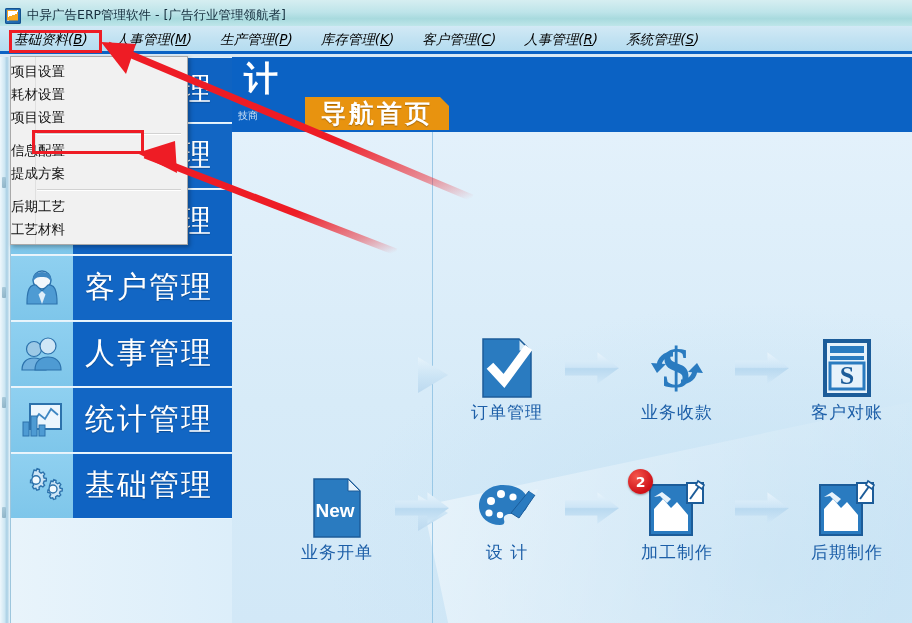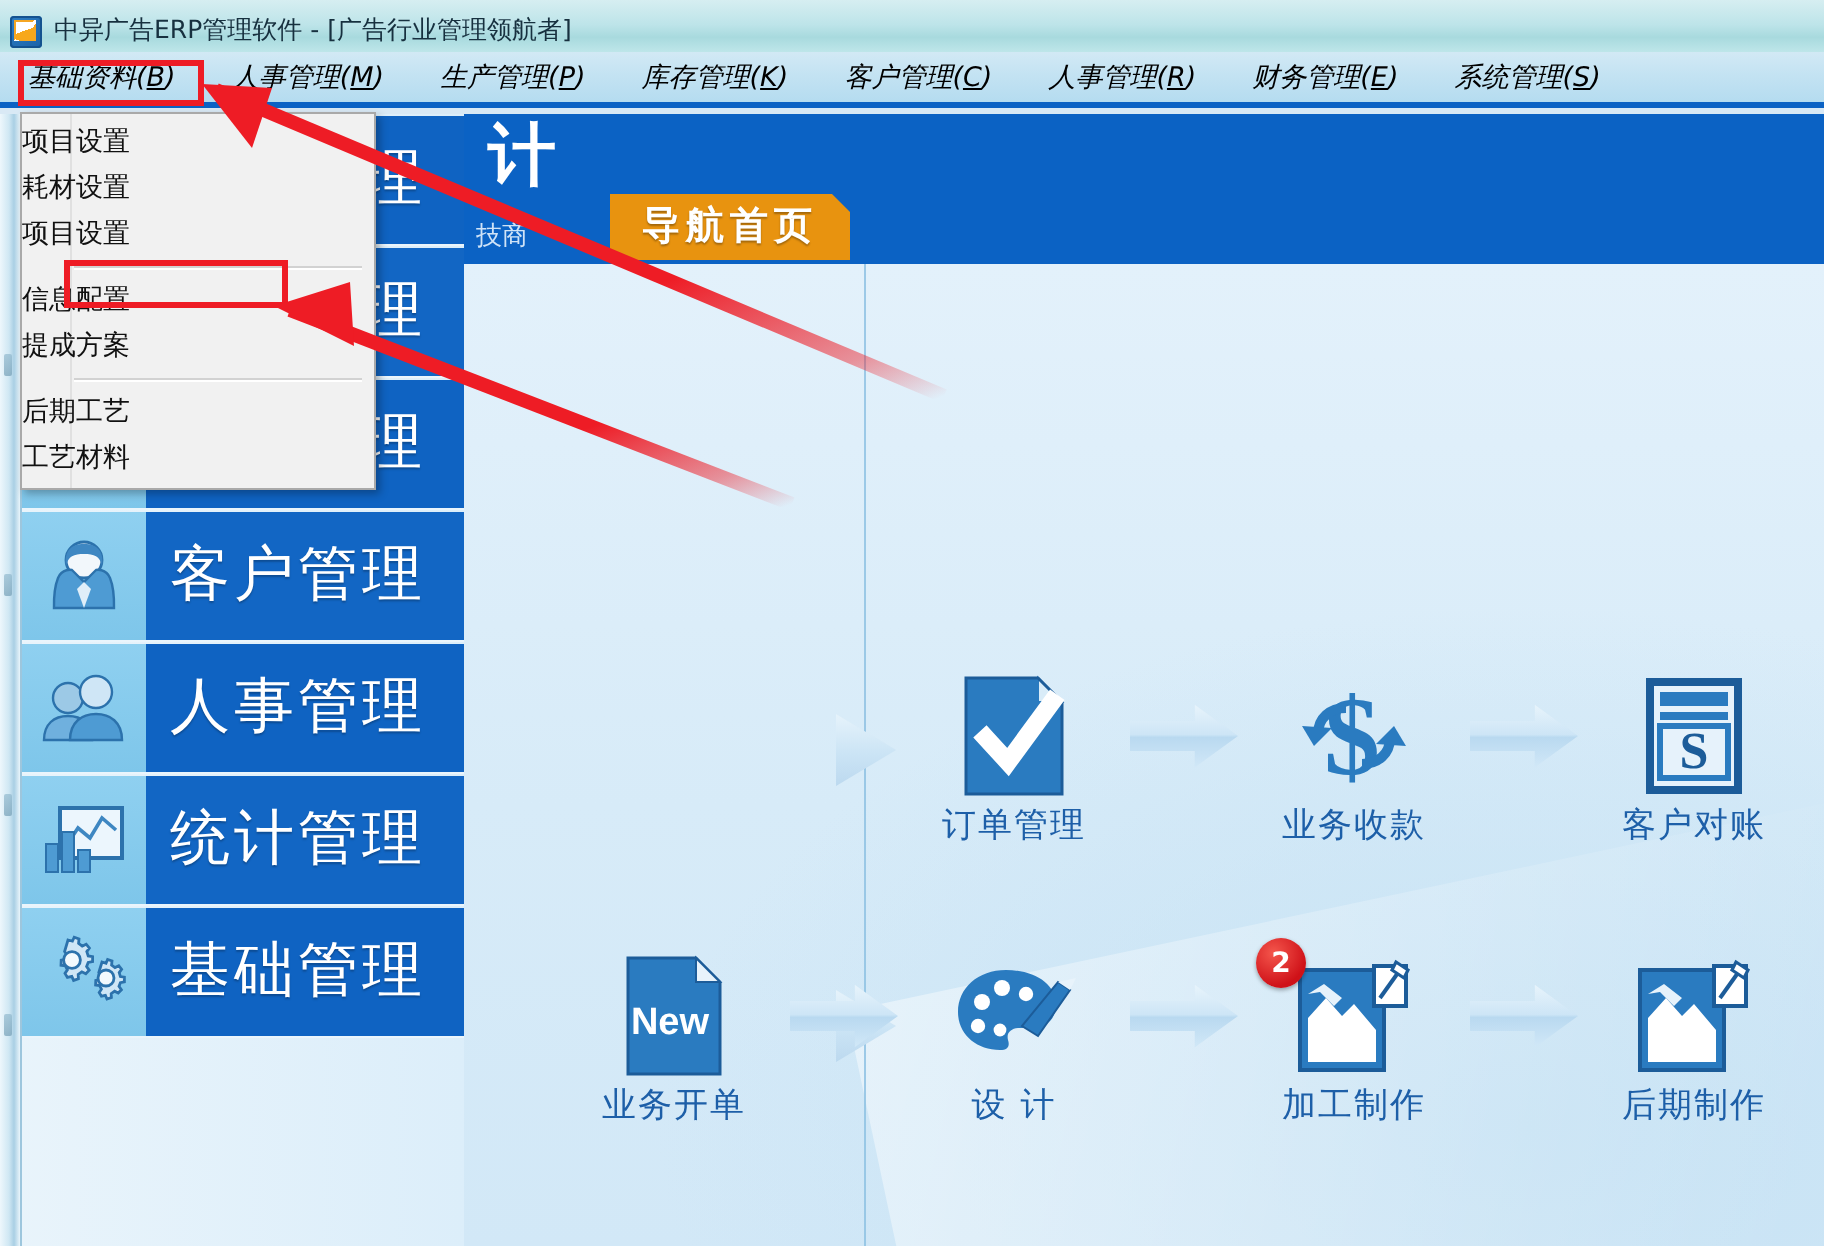--- a/index.html
+++ b/index.html
@@ -109,25 +109,25 @@
   
   .hdrstrip{
     position:absolute;left:232px;top:57px;right:0;height:75px;
     background:#0b62c4;overflow:hidden;
   }
   .brand-mark{
     position:absolute;left:12px;top:4px;color:#fff;font-size:34px;font-weight:bold;
     line-height:34px;letter-spacing:-2px;
   }
   .brand-sub{
-    position:absolute;left:6px;top:52px;color:#cfe3f7;font-size:13px;white-space:nowrap;
+    position:absolute;left:6px;top:52px;color:#cfe3f7;font-size:10px;white-space:nowrap;
   }
   .tab{
     position:absolute;left:73px;top:40px;height:33px;
-    background:#e8930f;color:#fff;font-size:19px;font-weight:bold;
+    background:#e8930f;color:#fff;font-size:25px;font-weight:bold;
     padding:0 16px 0 16px;line-height:33px;letter-spacing:3px;
     clip-path:polygon(0 0,calc(100% - 9px) 0,100% 9px,100% 100%,0 100%);
     text-shadow:0 1px 1px rgba(0,0,0,.3);
   }
 
   
   .canvas{
     position:absolute;left:232px;top:132px;right:0;bottom:0;
     background:
       radial-gradient(ellipse 700px 420px at 78% 88%, #c6e2f4 0%, rgba(198,226,244,0) 62%),
@@ -183,21 +183,20 @@
     <div class="tb-title">中异广告ERP管理软件 - [广告行业管理领航者]</div>
   </div>
 
   <div class="menubar" id="menubar">
       <div class="menu-item active"><span>基础资料</span><span>(<u>B</u>)</span></div>
       <div class="menu-item"><span>人事管理</span><span>(<u>M</u>)</span></div>
       <div class="menu-item"><span>生产管理</span><span>(<u>P</u>)</span></div>
       <div class="menu-item"><span>库存管理</span><span>(<u>K</u>)</span></div>
       <div class="menu-item"><span>客户管理</span><span>(<u>C</u>)</span></div>
       <div class="menu-item"><span>人事管理</span><span>(<u>R</u>)</span></div>
-      <div class="menu-item"><span>财务管理</span><span>(<u>E</u>)</span></div>
       <div class="menu-item"><span>系统管理</span><span>(<u>S</u>)</span></div>
     </div>
 
   <div class="sidebar">
     <div class="sb-rail">
       <div class="grip" style="top:120px"></div>
       <div class="grip" style="top:230px"></div>
       <div class="grip" style="top:340px"></div>
       <div class="grip" style="top:450px"></div>
     </div>

